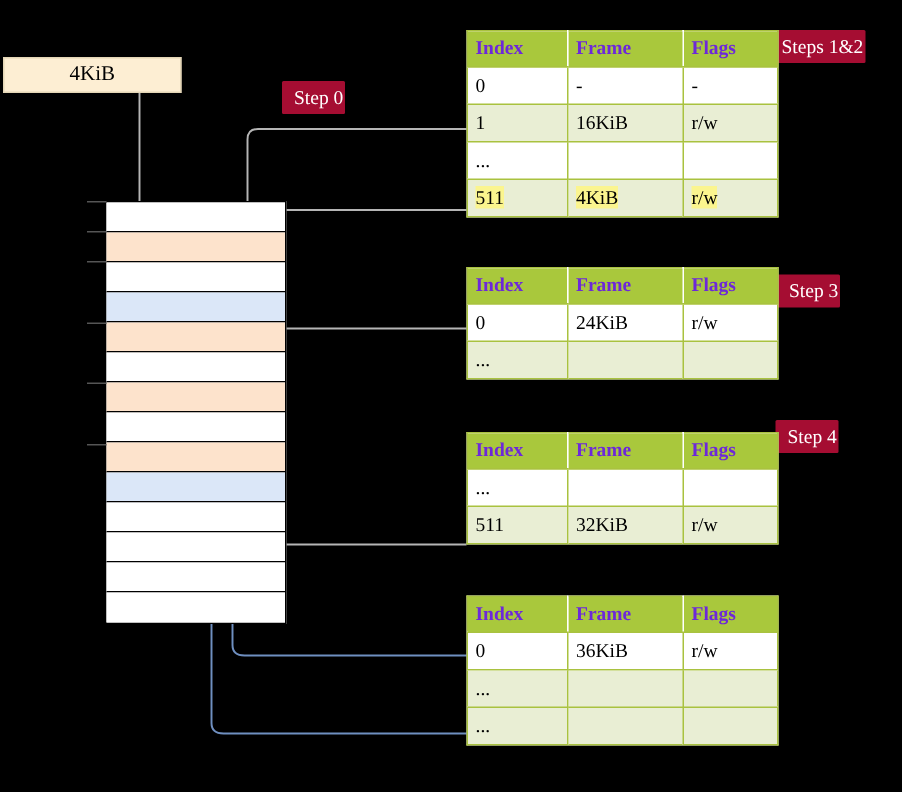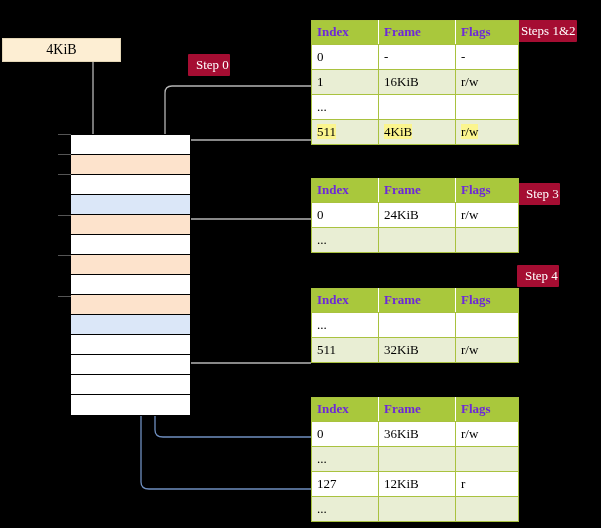--- a/index.html
+++ b/index.html
@@ -159,21 +159,21 @@
 
   <div class="step-badge" style="left:188px; top:54px;">
     <span>Step 0</span>
   </div>
   <div class="step-badge" style="left:513px; top:20px;">
     <span>Steps 1&amp;2</span>
   </div>
   <div class="step-badge" style="left:518px; top:159px;margin-top:24px;">
     <span>Step 3</span>
   </div>
-  <div class="step-badge" style="left:517px; top:265px;">
+  <div class="step-badge" style="left:517px; top:280px;">
     <span>Step 4</span>
   </div>
 
   <div class="mem-col" id="mem-col" style="left:70px; top:134px; width:121px; height:282px;">
       <div class="mem-row" style="height: 20px;"></div>
       <div class="mem-row orange" style="height: 20px;"></div>
       <div class="mem-row" style="height: 20px;"></div>
       <div class="mem-row blue" style="height: 20px;"></div>
       <div class="mem-row orange" style="height: 20px;"></div>
       <div class="mem-row" style="height: 20px;"></div>
@@ -282,25 +282,20 @@
       <tr class="plain">
         <td>0</td>
         <td>36KiB</td>
         <td>r/w</td>
       </tr>
       <tr class="alt">
         <td>...</td>
         <td></td>
         <td></td>
       </tr>
-      <tr class="plain">
-        <td>127</td>
-        <td>12KiB</td>
-        <td>r</td>
-      </tr>
       <tr class="alt">
         <td>...</td>
         <td></td>
         <td></td>
       </tr>
     </tbody>
   </table>
 
 </div>
 

